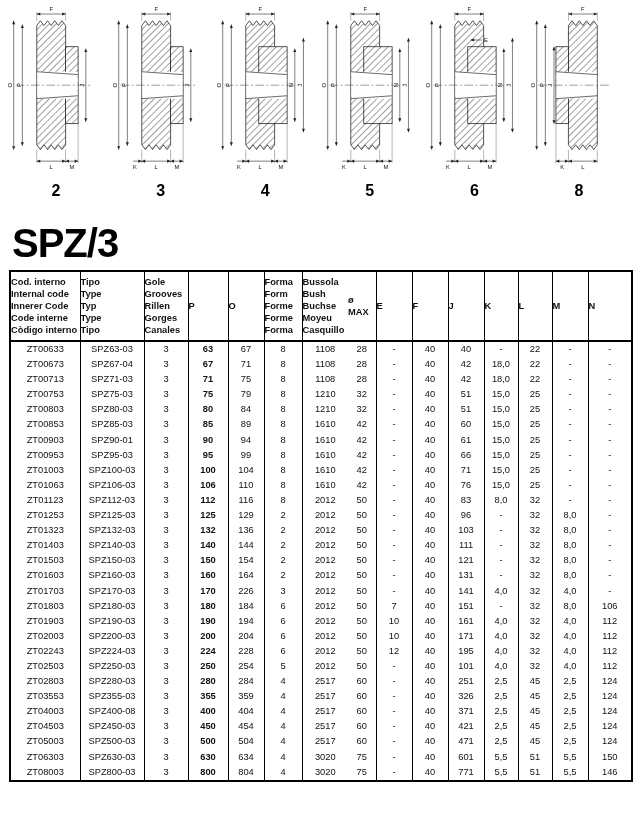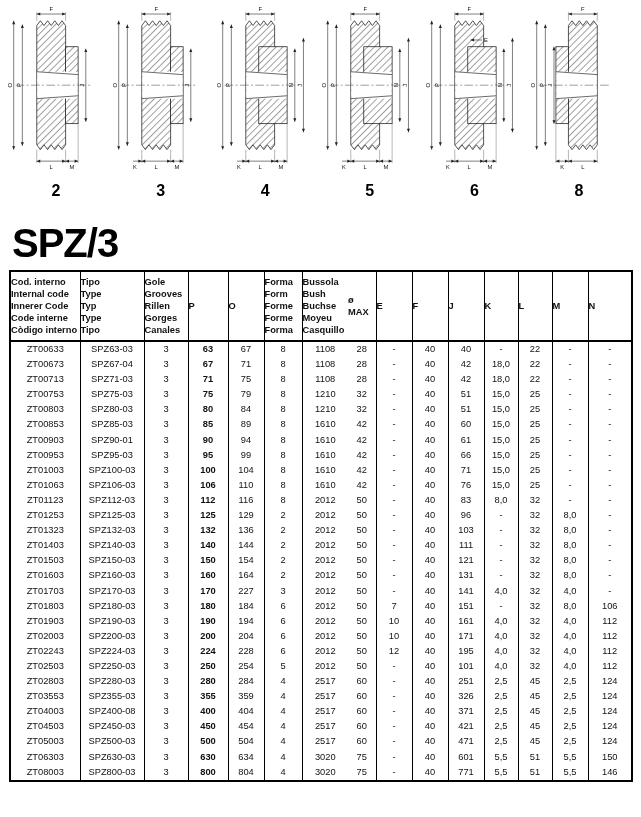--- a/index.html
+++ b/index.html
@@ -690,21 +690,21 @@
           <td>-</td>
           <td>32</td>
           <td>8,0</td>
           <td>-</td>
         </tr>
         <tr>
           <td>ZT01703</td>
           <td>SPZ170-03</td>
           <td>3</td>
           <td class="bold">170</td>
-          <td>227</td>
+          <td>226</td>
           <td>3</td>
           <td class="nbr">2012</td>
           <td class="nbl">50</td>
           <td>-</td>
           <td>40</td>
           <td>141</td>
           <td>4,0</td>
           <td>32</td>
           <td>4,0</td>
           <td>-</td>

